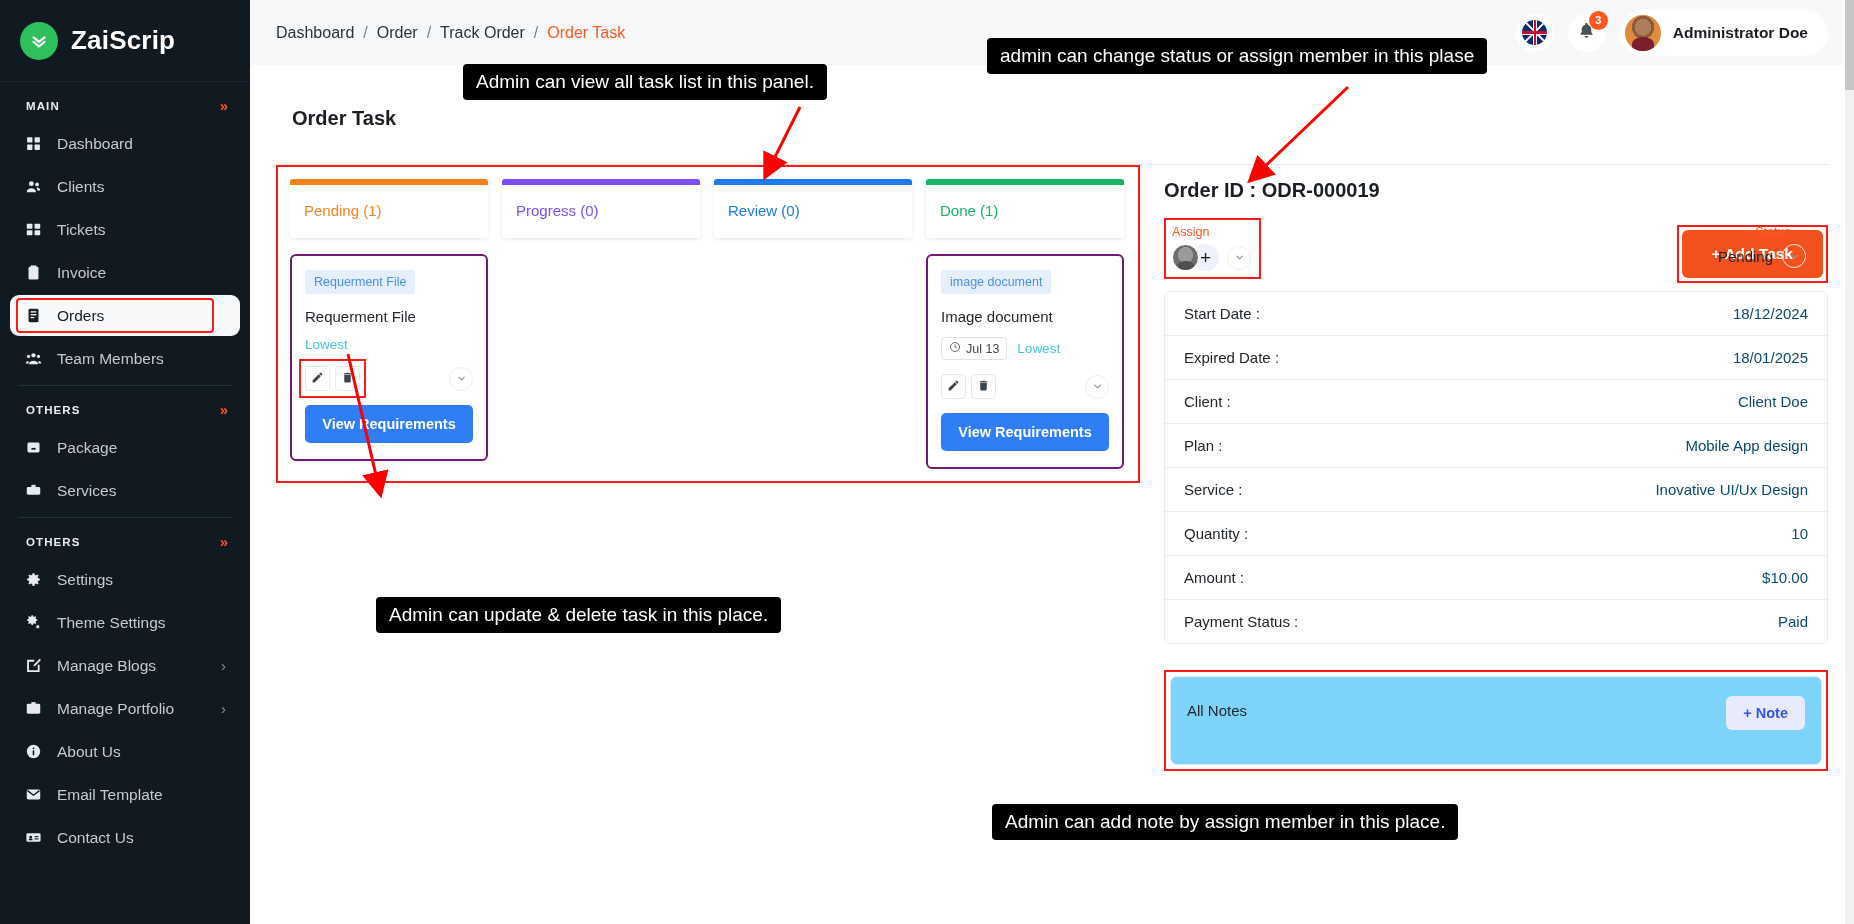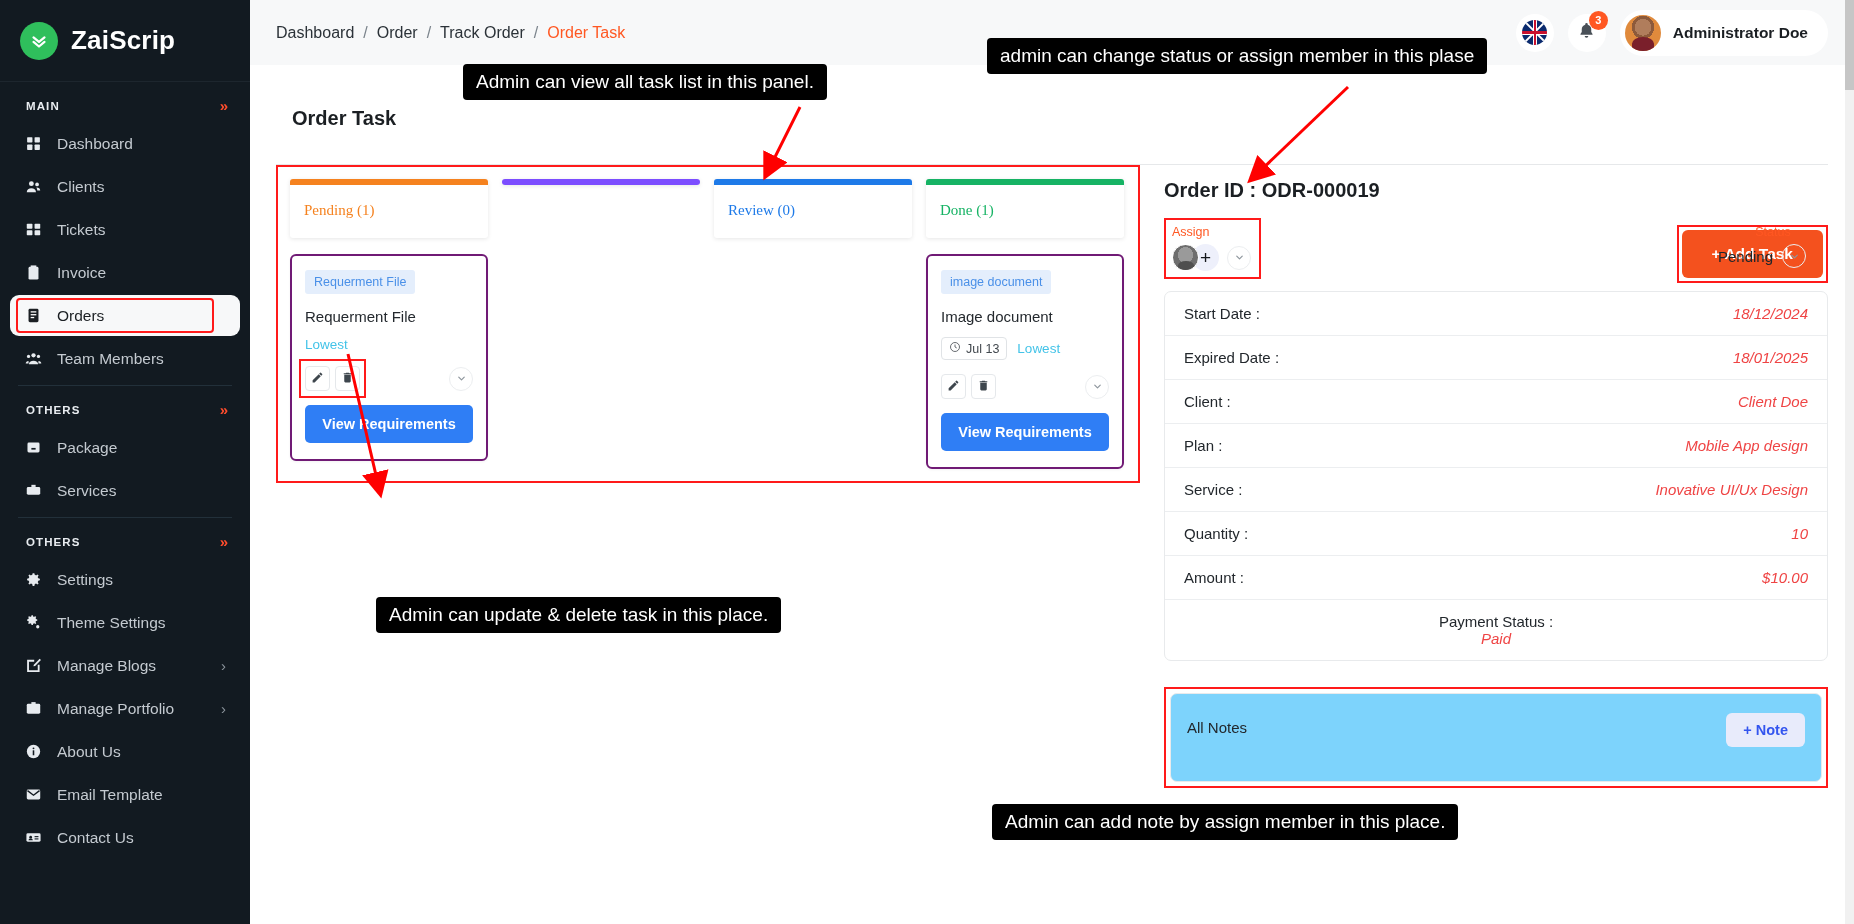--- a/index.html
+++ b/index.html
@@ -112,21 +112,21 @@
     border: 2.5px solid #ff1a1a; pointer-events: none;
   }
   .kanban { display: flex; gap: 14px; }
   .col { width: 198px; flex: 0 0 198px; }
   .col-head {
     background: #fff; border-radius: 3px;
     box-shadow: 0 1px 4px rgba(0,0,0,.10);
     overflow: hidden; margin-bottom: 16px;
   }
   .col-bar { height: 6px; width: 100%; }
-  .col-title { padding: 17px 14px 19px; font-size: 15px; font-family: Liberation Serif, serif; }
+  .col-title { padding: 17px 14px 19px; font-size: 15px; }
 
   .task-card {
     background: #fff; border: 2px solid #701a75; border-radius: 6px;
     padding: 14px 13px 16px; box-shadow: 0 1px 3px rgba(0,0,0,.05);
   }
   .tag {
     display: inline-block; background: #e4eefc; color: #4a90e8;
     font-size: 12.5px; padding: 5px 9px; border-radius: 3px; margin-bottom: 14px;
   }
   .task-title { font-size: 15px; color: #24292e; margin-bottom: 12px; }
@@ -188,23 +188,23 @@
   .status-box { text-align: center; padding-top: 7px; min-width: 110px; }
   .status-val { display: flex; align-items: center; gap: 9px; font-size: 15px; color: #21262b; }
 
   .detail-table {
     border: 1px solid #e8eaec; border-radius: 7px; overflow: hidden; background: #fff;
   }
   .drow {
     display: flex; align-items: center; justify-content: space-between;
     padding: 13px 19px; border-bottom: 1px solid #eceef0; font-size: 15px;
   }
-  .drow:last-child { border-bottom: none; flex-direction: column; }
+  .drow:last-child { border-bottom: none; }
   .dkey { color: #22272c; }
-  .dval { color: #ef4444; font-style: italic; }
+  .dval { color: #0c4a6e; }
 
   .notes-wrap { position: relative; margin-top: 26px; padding: 6px; }
   .notes-outline { position: absolute; inset: 0; border: 2.5px solid #ff1a1a; pointer-events: none; }
   .notes-card {
     border: 1px solid #e8eaec; border-radius: 7px; background: #7dd3fc;
     display: flex; align-items: flex-start; justify-content: space-between;
     padding: 19px 16px 34px 16px;
   }
   .notes-title { font-size: 15px; color: #22272c; padding-top: 6px; }
   .btn-note {
@@ -531,20 +531,21 @@
                       </svg>
                   </span>
                 </div>
                 <button class="btn-primary">View Requirements</button>
               </div>
             </div>
 
             <div class="col">
               <div class="col-head">
                 <div class="col-bar" style="background:#7c4dff"></div>
+                <div class="col-title" style="color:#7c4dff">Progress (0)</div>
               </div>
             </div>
 
             <div class="col">
               <div class="col-head">
                 <div class="col-bar" style="background:#1e7ae8"></div>
                 <div class="col-title" style="color:#1e7ae8">Review (0)</div>
               </div>
             </div>
 

